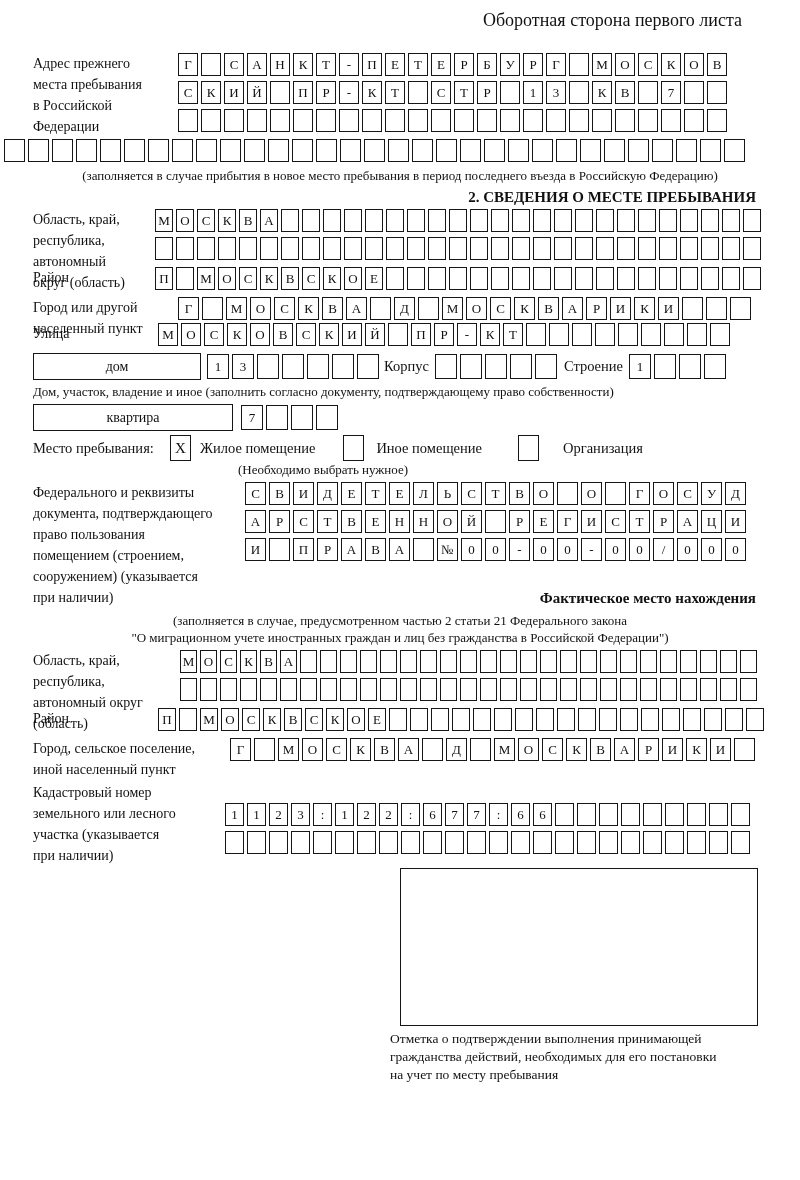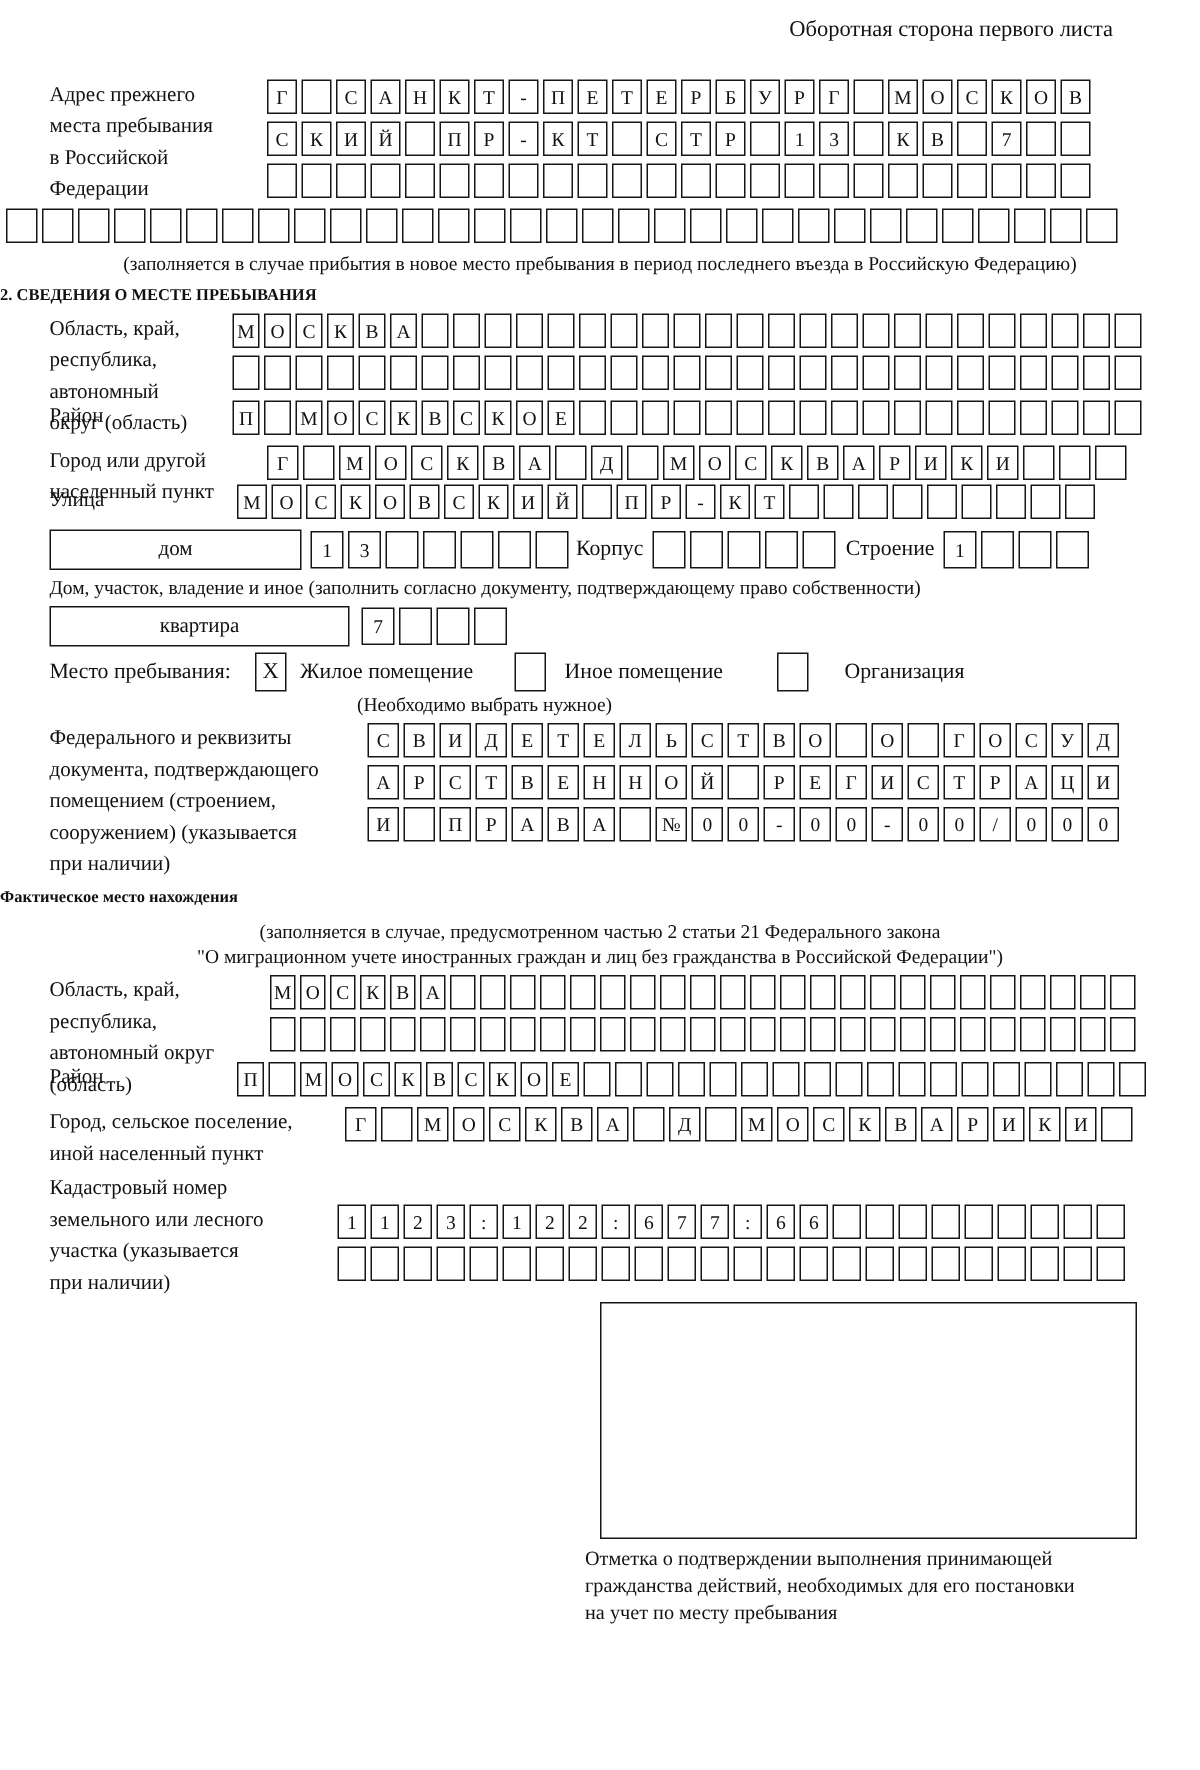--- a/index.html
+++ b/index.html
@@ -1,34 +1,34 @@
 <!DOCTYPE html>
 <html><head>
 <meta charset="utf-8">
 <style>
   html,body{margin:0;padding:0;background:#fff;}
   .page{
     position:relative;width:800px;height:1180px;box-sizing:border-box;
     padding:12px 0 0 33px;background:#fff;color:#111;
     font-family:"Liberation Serif","DejaVu Serif",serif;overflow:hidden;
   }
-  .corner{ text-align:right;padding-right:58px;font-size:15px;line-height:17px;}
+  .corner{ text-align:right;padding-right:58px;font-size:18px;line-height:17px;}
   .frow{display:flex;align-items:flex-start;}
   .flabel{font-size:14px;line-height:21px;flex-shrink:0;}
   .cellrows{display:flex;flex-direction:column;}
   .cellrow{display:flex;margin-bottom:5px;--cw:20px;}
   .cell{
     box-sizing:border-box;width:var(--cw);height:23px;border:1.5px solid #161616;
     margin-right:3px;display:inline-flex;align-items:center;justify-content:center;
     font-size:13px;line-height:13px;flex-shrink:0;background:#fff;
   }
   .tall .cell{height:25px;}
   .note{font-size:13px;line-height:17px;}
   .center{margin-left:-33px;width:800px;text-align:center;font-family:Liberation Serif, serif;}
-  .sect-title{margin-left:-33px;width:756px;text-align:left;font-weight:bold;font-size:11px;line-height:20px;}
+  .sect-title{margin-left:-33px;width:756px;text-align:right;font-weight:bold;font-size:15px;line-height:20px;}
   .wordbox{
     box-sizing:border-box;border:1.5px solid #161616;height:27px;background:#fff;
     display:inline-flex;align-items:center;justify-content:center;font-size:14px;flex-shrink:0;
   }
   .inline-lbl{font-size:14.5px;line-height:27px;white-space:nowrap;}
   .checkbox{
     box-sizing:border-box;width:21px;height:26px;border:1.5px solid #161616;
     display:inline-flex;align-items:center;justify-content:center;
     font-size:15px;flex-shrink:0;background:#fff;
   }
@@ -389,20 +389,21 @@
     <span style="margin:0 36px 0 12px">Иное помещение</span>
     <span class="checkbox"></span>
     <span style="margin-left:24px">Организация</span>
   </div>
   <div class="note" style="margin-left:205px">(Необходимо выбрать нужное)</div>
 
   <div class="frow mt4 doc-block">
     <div class="flabel" style="width:212px">
       <div>Федерального и реквизиты</div>
       <div>документа, подтверждающего</div>
+      <div>право пользования</div>
       <div>помещением (строением,</div>
       <div>сооружением) (указывается</div>
       <div>при наличии)</div>
     </div>
     <div class="cellrows">
       <div class="cellrow" style="--cw:21px">
           <span class="cell">С</span>
           <span class="cell">В</span>
           <span class="cell">И</span>
           <span class="cell">Д</span>

